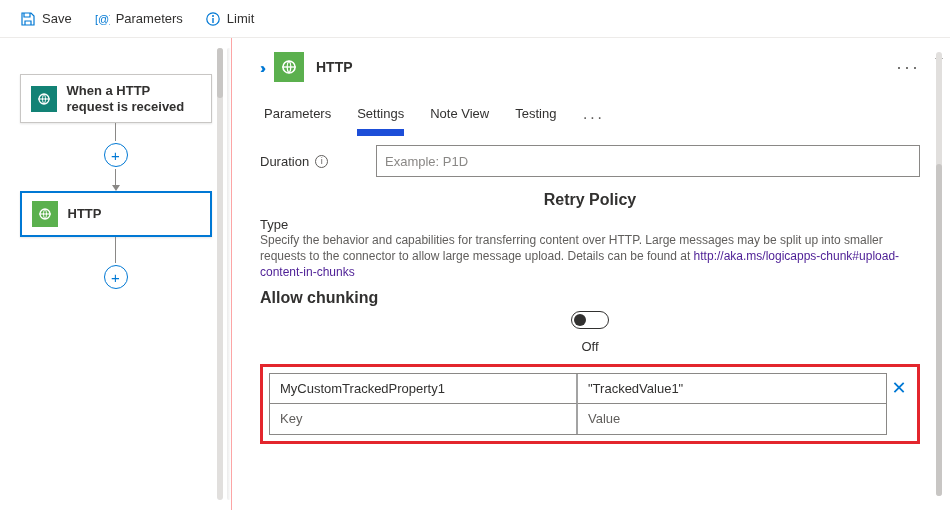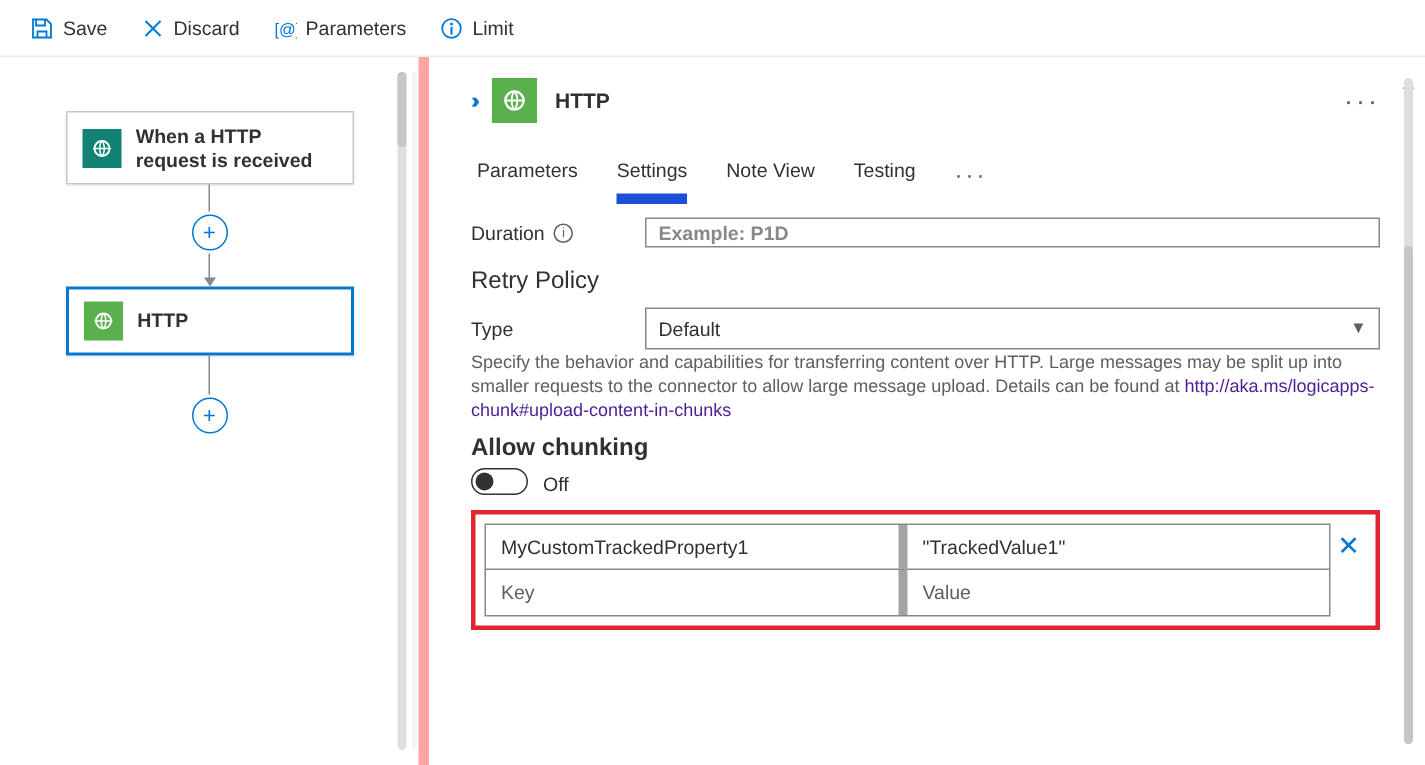--- a/index.html
+++ b/index.html
@@ -29,23 +29,23 @@
     cursor: pointer;
     border-radius: 2px;
   }
   .tool-icon { width:16px; height:16px; display:flex; align-items:center; justify-content:center; }
   .tool-icon svg { display:block; }
 
   .body-row { display:flex; height: calc(100% - 38px); }
 
   
   .canvas-outer {
-    width: 286px;
+    width: 232px;
     position: relative;
-    border-right: 7px solid #fca5a5;
+    border-right: 1px solid #fca5a5;
   }
   .canvas-shadow {
     position:absolute; top:10px; bottom:10px; right:0; width:4px;
     background: linear-gradient(to right, rgba(0,0,0,0.08), transparent);
     border-radius: 2px;
   }
   .canvas-scroll {
     position:absolute; top:10px; bottom:10px; right:8px; width:6px;
     background:#e1dfdd; border-radius:3px;
   }
@@ -157,38 +157,38 @@
     margin-top:6px; line-height:1.35;
   }
   .row { display:flex; align-items:center; margin-top:8px; }
   .row-label { width:116px; font-size:13px; display:flex; align-items:center; gap:6px;}
   .info-i {
     width:13px;height:13px;border:1px solid #605e5c;border-radius:50%;
     display:inline-flex;align-items:center;justify-content:center;
     font-size:9px; color:#605e5c;
   }
   .text-input {
-    flex:1; height:20px; border:1px solid #8a8886;
-    padding:0 8px; font-size:13px;font-weight:bold;
+    flex:1; height:32px; border:1px solid #8a8886;
+    padding:0 8px; font-size:13px;
   }
   .text-input::placeholder{ color:#8a8886; }
 
   .section-title {
-    font-size:16px; margin-top:14px; font-weight:400;
+    font-size:16px; margin-top:14px; font-weight:700;text-align:center;
   }
   .select-wrap {
     flex:1; height:28px; border:1px solid #8a8886;
     display:flex; align-items:center; justify-content:space-between;
     padding:0 8px; font-size:13px; cursor:pointer; background:#fff;
   }
   .chev { font-size:11px; color:#605e5c; }
   .link-like { color:#4c1d95; text-decoration:none; cursor:pointer; }
 
   .bold-label { font-weight:600; font-size:16px; margin-top:8px; }
-  .toggle-row { display:flex; align-items:flex-end; gap:10px; margin-top:4px;}
+  .toggle-row { display:flex; align-items:center; gap:10px; margin-top:4px;flex-direction:column;}
   .toggle {
     width:38px; height:18px; border-radius:9px;
     border:1px solid #323130; position:relative; cursor:pointer;
   }
   .toggle-knob {
     width:12px; height:12px; border-radius:50%;
     background:#323130; position:absolute; top:2px; left:2px;
   }
 
   .tracked-block {
@@ -197,21 +197,21 @@
     padding:4px 6px 6px 6px;
   }
   .tracked-title { font-size:16px; }
   .tp-table { display:flex; align-items:stretch; margin-top:2px; }
   .tp-grid {
     flex:1;
     border:1px solid #8a8886;
     display:grid; grid-template-columns:1fr 1fr; grid-template-rows:30px 30px;
   }
   .tp-cell {
-    border-right:6px solid #a3a3a3;
+    border-right:2px solid #a3a3a3;
     border-bottom:1px solid #8a8886;
     padding:0 10px;
     display:flex; align-items:center;
     font-size:13px;
   }
   .tp-cell:nth-child(2), .tp-cell:nth-child(4){ border-right:none; }
   .tp-cell:nth-child(3), .tp-cell:nth-child(4){ border-bottom:none; color:#605e5c;}
   .tp-remove {
     width:24px; display:flex; align-items:flex-start; justify-content:center;
     color:#0078d4; font-size:18px; padding-top:4px; cursor:pointer;
@@ -221,28 +221,20 @@
 <body>
 
 <div class="toolbar">
   <div class="tool-btn">
     <span class="tool-icon">
       <svg viewBox="0 0 16 16" width="16" height="16">
           <path fill="none" stroke="#0078d4" stroke-width="1.2" d="M2 2h9l3 3v9H2z M4 2v4h6V2 M5 14v-4h6v4"></path>
         </svg>
     </span>
     <span>Save</span>
-  </div>
-  <div class="tool-btn">
-    <span class="tool-icon">
-      <svg viewBox="0 0 16 16" width="16" height="16">
-          <path stroke="#0078d4" stroke-width="1.4" d="M3 3l10 10 M13 3L3 13"></path>
-        </svg>
-    </span>
-    <span>Discard</span>
   </div>
   <div class="tool-btn">
     <span class="tool-icon">
       <svg viewBox="0 0 16 16" width="16" height="16">
           <text x="1" y="12" font-size="11" fill="#0078d4">[@]</text>
         </svg>
     </span>
     <span>Parameters</span>
   </div>
   <div class="tool-btn">
@@ -322,24 +314,20 @@
       <div class="row-label">
         <span>Duration</span>
         <span class="info-i">i</span>
       </div>
       <input class="text-input" placeholder="Example: P1D" style="">
     </div>
 
     <div class="section-title">Retry Policy</div>
     <div class="row">
       <div class="row-label">Type</div>
-      <div class="select-wrap">
-        <span>Default</span>
-        <span class="chev">▼</span>
-      </div>
     </div>
 
     <div class="hint" style="margin-top:0">
       <span>Specify the behavior and capabilities for transferring content over HTTP. Large messages may be split up into smaller requests to the connector to allow large message upload. Details can be found at </span><span class="link-like">http://aka.ms/logicapps-chunk#upload-content-in-chunks</span>
     </div>
     <div class="bold-label">Allow chunking</div>
     <div class="toggle-row">
       <div class="toggle">
         <div class="toggle-knob"></div>
       </div>

